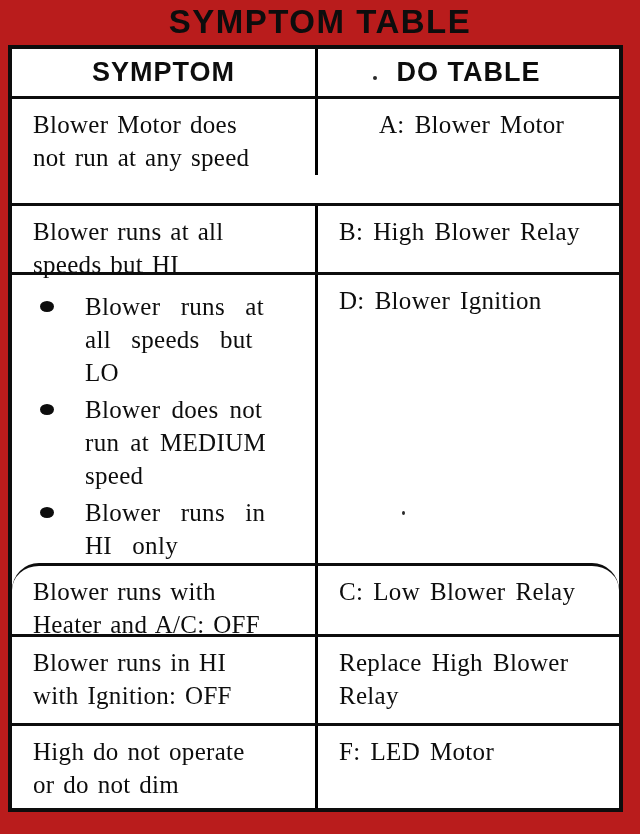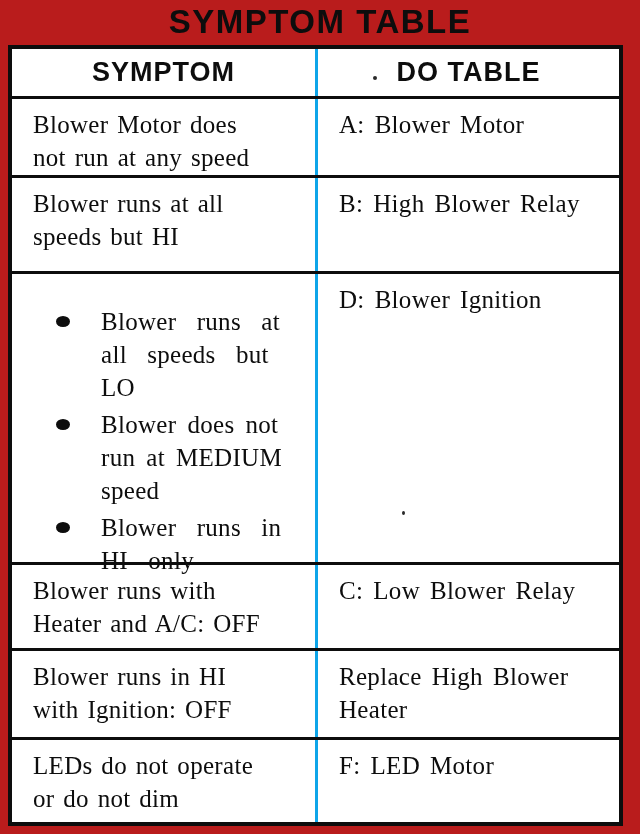--- a/index.html
+++ b/index.html
@@ -43,32 +43,32 @@
   .row:first-child { border-top: none; }
   .cell {
     box-sizing: border-box;
     font-family: "Liberation Serif", "DejaVu Serif", serif;
     font-size: 25px;
     line-height: 33px;
     letter-spacing: 0.3px;
   }
   .cell-left {
     width: 306px;
-    border-right: 3px solid #0ea5e9;
+    border-right: 3px solid #000000;
     padding: 9px 6px 0 21px;
   }
   .cell-right {
     flex: 1;
     padding: 9px 6px 0 21px;
   }
   .hdr-row { height: 47px; }
-  .r1 { height: 79px; }
-  .r2 { height: 96px; }
+  .r1 { height: 79px; gap: 40px; }
+  .r2 { height: 69px; margin-top: 28px; }
   .r3 { height: 291px; }
-  .r4 { height: 86px; }
+  .r4 { height: 71px; border-radius: 27px; }
   .r5 { height: 89px; }
   .r6 { height: 85px; }
   .hdr-cell {
     display: flex;
     align-items: center;
     justify-content: center;
     padding: 0;
     font-family: "Liberation Sans", "DejaVu Sans", sans-serif;
     font-weight: 800;
     font-size: 27px;
@@ -77,21 +77,21 @@
   .txt {
     white-space: pre-line;
     word-spacing: 0.09em;
   }
   .cell-right .txt { word-spacing: 0.14em; }
   .bullet-cell {
     padding: 15px 6px 0 28px;
   }
   .bullet-list {
     list-style: none;
-    margin: 16px;
+    margin: 0;
     padding: 0;
   }
   .bullet-item {
     display: flex;
     align-items: flex-start;
     margin: 0 0 4px 0;
   }
   .bullet-dot {
     flex: 0 0 auto;
     width: 14px;
@@ -185,27 +185,27 @@
       </div>
     </div>
 
     <div class="row r5">
       <div class="cell cell-left">
         <span class="txt">Blower runs in HI
 with Ignition: OFF</span>
       </div>
       <div class="cell cell-right">
         <span class="txt">Replace High Blower
-Heater</span>
+Relay</span>
       </div>
     </div>
 
     <div class="row r6">
       <div class="cell cell-left">
-        <span class="txt">LEDs do not operate
+        <span class="txt">High do not operate
 or do not dim</span>
       </div>
       <div class="cell cell-right">
         <span class="txt">F: LED Motor</span>
       </div>
     </div>
 
   </div>
 
   <span class="speck speck-1"></span>

